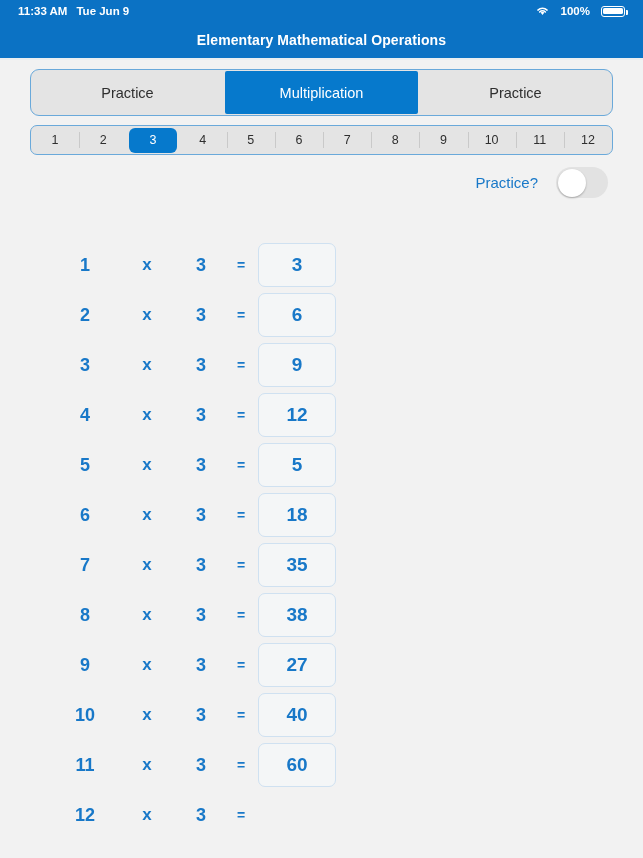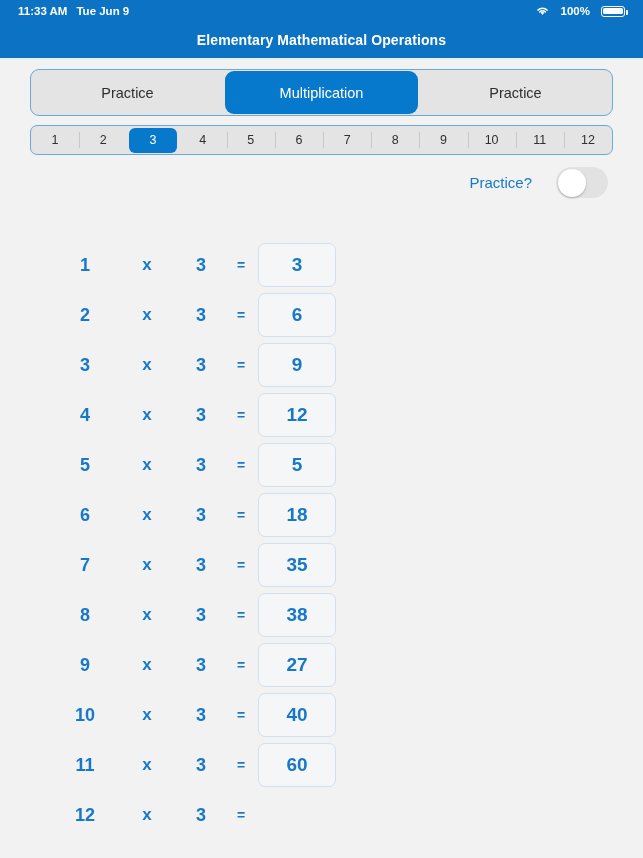--- a/index.html
+++ b/index.html
@@ -85,21 +85,21 @@
   .seg-ops .seg + .seg::before {
     content: "";
     position: absolute;
     left: 0; top: 9px; bottom: 9px;
     width: 1px;
     background: #c9c9c9;
   }
   .seg-ops .seg.selected {
     background: #0679cc;
     color: #ffffff;
-    border-radius: 9px;
+    border-radius: 2px;
     margin: 1px;
     flex: 1.0;
   }
   .seg-ops .seg.selected::before,
   .seg-ops .seg.selected + .seg::before { display: none; }
 
   .seg-nums {
     display: flex;
     height: 30px;
     margin-top: 9px;
@@ -132,21 +132,21 @@
     margin: 1.5px;
   }
   .seg-nums .seg.selected::before,
   .seg-nums .seg.selected + .seg::before { display: none; }
 
   
   .practice-row {
     display: flex;
     align-items: center;
     justify-content: flex-end;
-    gap: 24px;
+    gap: 18px;
     padding: 12px 35px 0 0;
   }
   .practice-label {
     font-size: 15px;
     color: #1878c8;
   }
   .toggle {
     width: 52px; height: 31px;
     background: #e2e2e2;
     border-radius: 16px;

